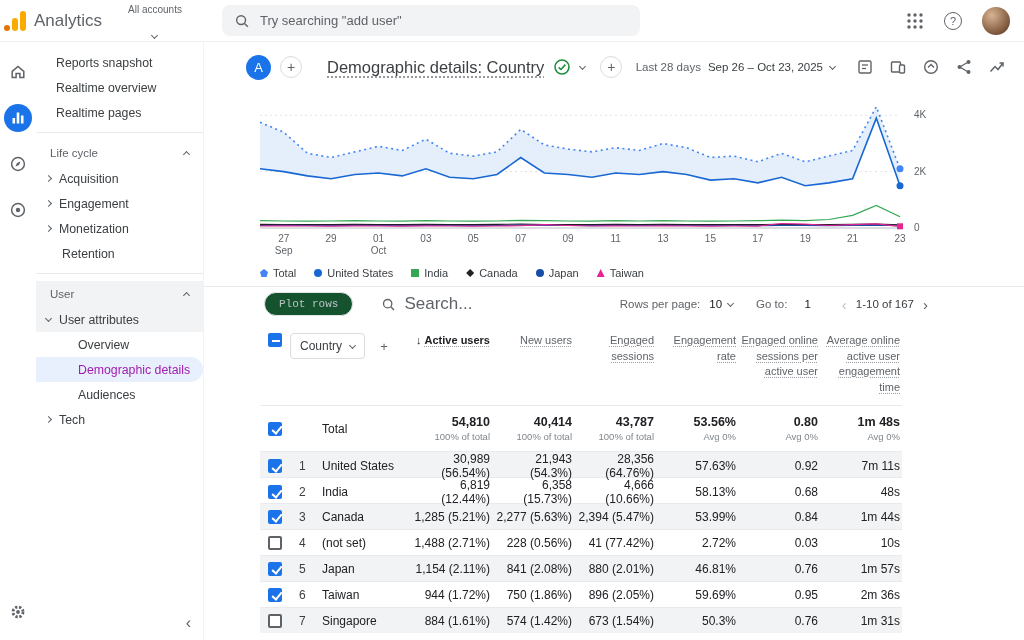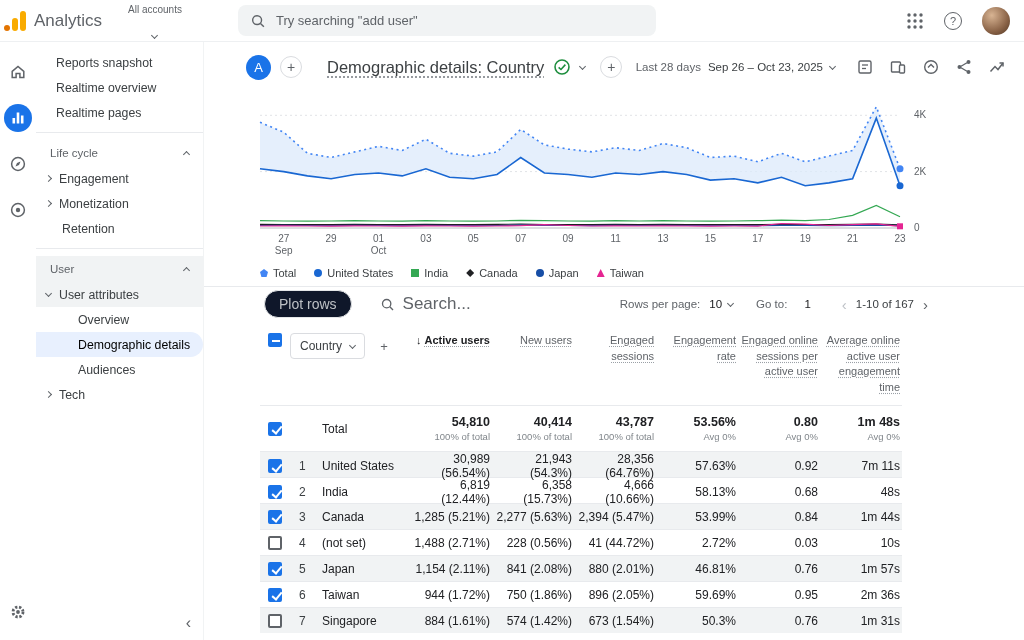--- a/index.html
+++ b/index.html
@@ -7,41 +7,41 @@
   body { font-family:"Liberation Sans",sans-serif; font-size:12px; color:#202124; background:#fff; }
   button { font-family:inherit; cursor:pointer; }
 
   
   .topbar { height:42px; display:flex; align-items:center; padding:0 14px 0 4px; border-bottom:1px solid #eef0f2; }
   .logo { display:flex; align-items:flex-end; gap:2px; height:21px; margin-right:8px; }
   .lg-dot { width:6px; height:6px; background:#e37400; border-radius:50%; }
   .lg-bar { width:6px; background:#f9ab00; border-radius:3px; }
   .lg-bar.mid { height:13px; } .lg-bar.tall { height:20px; }
   .brand { font-size:17px; color:#5f6368; margin-right:26px; }
-  .accounts { display:flex; flex-direction:column; align-items:center; gap:20px; font-size:10px; color:#5f6368; margin-right:56px; cursor:pointer; }
+  .accounts { display:flex; flex-direction:column; align-items:center; gap:20px; font-size:10px; color:#5f6368; margin-right:40px; cursor:pointer; }
   .search { width:418px; height:31px; background:#f1f3f4; border-radius:8px; display:flex; align-items:center; gap:10px; padding:0 12px; }
   .search .ic { width:16px; height:16px; flex:0 0 auto; }
   .search-input { border:none; outline:none; background:transparent; font-size:13px; color:#202124; width:100%; font-family:inherit; }
   .search-input::placeholder { color:#5f6368; }
   .topbar-right { margin-left:auto; display:flex; align-items:center; gap:20px; }
   .help-circ { width:18px; height:18px; border:1.5px solid #5f6368; border-radius:50%; color:#5f6368; font-size:11px; display:flex; align-items:center; justify-content:center; cursor:pointer; }
   .avatar { width:28px; height:28px; border-radius:50%; background:radial-gradient(circle at 35% 30%, #d8b493, #8a6347 60%, #4e3421); cursor:pointer; }
 
   
   .app { display:flex; height:598px; }
   .rail { width:36px; display:flex; flex-direction:column; align-items:center; padding:16px 0 14px; gap:18px; }
   .rail-item { width:28px; height:28px; display:flex; align-items:center; justify-content:center; cursor:pointer; }
   .rail-item.selected { background:#1a73e8; border-radius:50%; }
   .rail-bottom { margin-top:auto; }
 
   .sidebar { width:168px; padding-top:8px; position:relative; border-right:1px solid #f1f3f4; }
   .side-item { height:25px; display:flex; align-items:center; padding-left:20px; gap:8px; font-size:12.3px; color:#3c4043; cursor:pointer; }
   .side-item.arrowed { padding-left:10px; }
   .side-item.sub { padding-left:42px; }
-  .side-item.sel { background:#e8f0fe; color:#000000; border-radius:0 14px 14px 0; }
+  .side-item.sel { background:#e8f0fe; color:#a21caf; border-radius:0 14px 14px 0; }
   .side-item.shaded, .side-section.shaded { background:#f1f3f4; }
   .side-section { height:26px; display:flex; align-items:center; padding:0 14px; font-size:11.5px; color:#5f6368; cursor:pointer; }
   .side-section .chev { margin-left:auto; }
   .divider { height:1px; background:#e8eaed; margin:7px 0; }
   .collapse-btn { position:absolute; bottom:8px; right:12px; font-size:16px; color:#5f6368; cursor:pointer; }
 
   .chev { display:inline-block; width:5px; height:5px; border-right:1.4px solid #5f6368; border-bottom:1.4px solid #5f6368; }
   .chev.right { transform:rotate(-45deg); }
   .chev.down  { transform:rotate(45deg); margin-top:-2px; }
   .chev.up    { transform:rotate(-135deg); margin-top:3px; }
@@ -63,21 +63,21 @@
   .legend { display:flex; align-items:center; gap:18px; height:26px; }
   .legend-item { display:flex; align-items:center; gap:5px; font-size:11px; color:#3c4043; cursor:pointer; }
   .lg-mark { width:8px; height:8px; display:inline-block; }
   .lg-mark.circle { border-radius:50%; }
   .lg-mark.pentagon { clip-path:polygon(50% 0,100% 38%,82% 100%,18% 100%,0 38%); }
   .lg-mark.diamond { clip-path:polygon(50% 0,100% 50%,50% 100%,0 50%); }
   .lg-mark.triangle { clip-path:polygon(50% 0,100% 100%,0 100%); }
 
   
   .controls { height:34px; display:flex; align-items:center; padding:0 96px 0 60px; font-size:11.5px; color:#5f6368; }
-  .plot-rows { border:1px solid #e4e6e8; background:#0f172a; color:#bdc1c6; border-radius:15px; padding:5px 14px; font-size:14px; }
+  .plot-rows { border:1px solid #e4e6e8; background:#14532d; color:#bdc1c6; border-radius:15px; padding:5px 14px; font-size:11px;font-family:Liberation Mono, monospace; }
   .ctl-search { display:flex; align-items:center; gap:8px; margin-left:28px; }
   .ctl-search input { border:none; outline:none; font-size:17px; color:#202124; width:90px; font-family:inherit; }
   .ctl-search input::placeholder { color:#5f6368; }
   .ctl-right { margin-left:auto; display:flex; align-items:center; gap:9px; white-space:nowrap; }
   .rpp-value { display:flex; align-items:center; gap:6px; cursor:pointer; color:#202124; margin-right:14px; }
   .goto-val { color:#202124; padding:0 8px; margin-right:14px; cursor:text; }
   .pg-prev { color:#bdc1c6; font-size:15px; cursor:pointer; }
   .pg-next { color:#5f6368; font-size:15px; cursor:pointer; }
   .pg-range { color:#3c4043; }
 
@@ -188,20 +188,24 @@
     <div class="side-item">Reports snapshot</div>
     <div class="side-item">Realtime overview</div>
     <div class="side-item">Realtime pages</div>
     <div class="divider"></div>
     <div class="side-section">
       <span>Life cycle</span>
       <span class="chev up"></span>
     </div>
     <div class="side-item arrowed">
       <span class="chev right"></span>
+      <span>Acquisition</span>
+    </div>
+    <div class="side-item arrowed">
+      <span class="chev right"></span>
       <span>Engagement</span>
     </div>
     <div class="side-item arrowed">
       <span class="chev right"></span>
       <span>Monetization</span>
     </div>
     <div class="side-item" style="padding-left:26px">Retention</div>
     <div class="divider"></div>
     <div class="side-section shaded">
       <span>User</span>
@@ -448,21 +452,21 @@
       </div>
 
       <div class="trow">
         <div class="cbc">
             <span class="cb"></span>
           </div>
         <div class="idx">4</div>
         <div class="cname">(not set)</div>
         <div class="num">1,488 (2.71%)</div>
         <div class="num">228 (0.56%)</div>
-        <div class="num">41 (44.72%)</div>
+        <div class="num">41 (77.42%)</div>
         <div class="num">2.72%</div>
         <div class="num">0.03</div>
         <div class="num">10s</div>
       </div>
 
       <div class="trow zebra">
         <div class="cbc">
             <span class="cb checked"></span>
           </div>
         <div class="idx">5</div>

